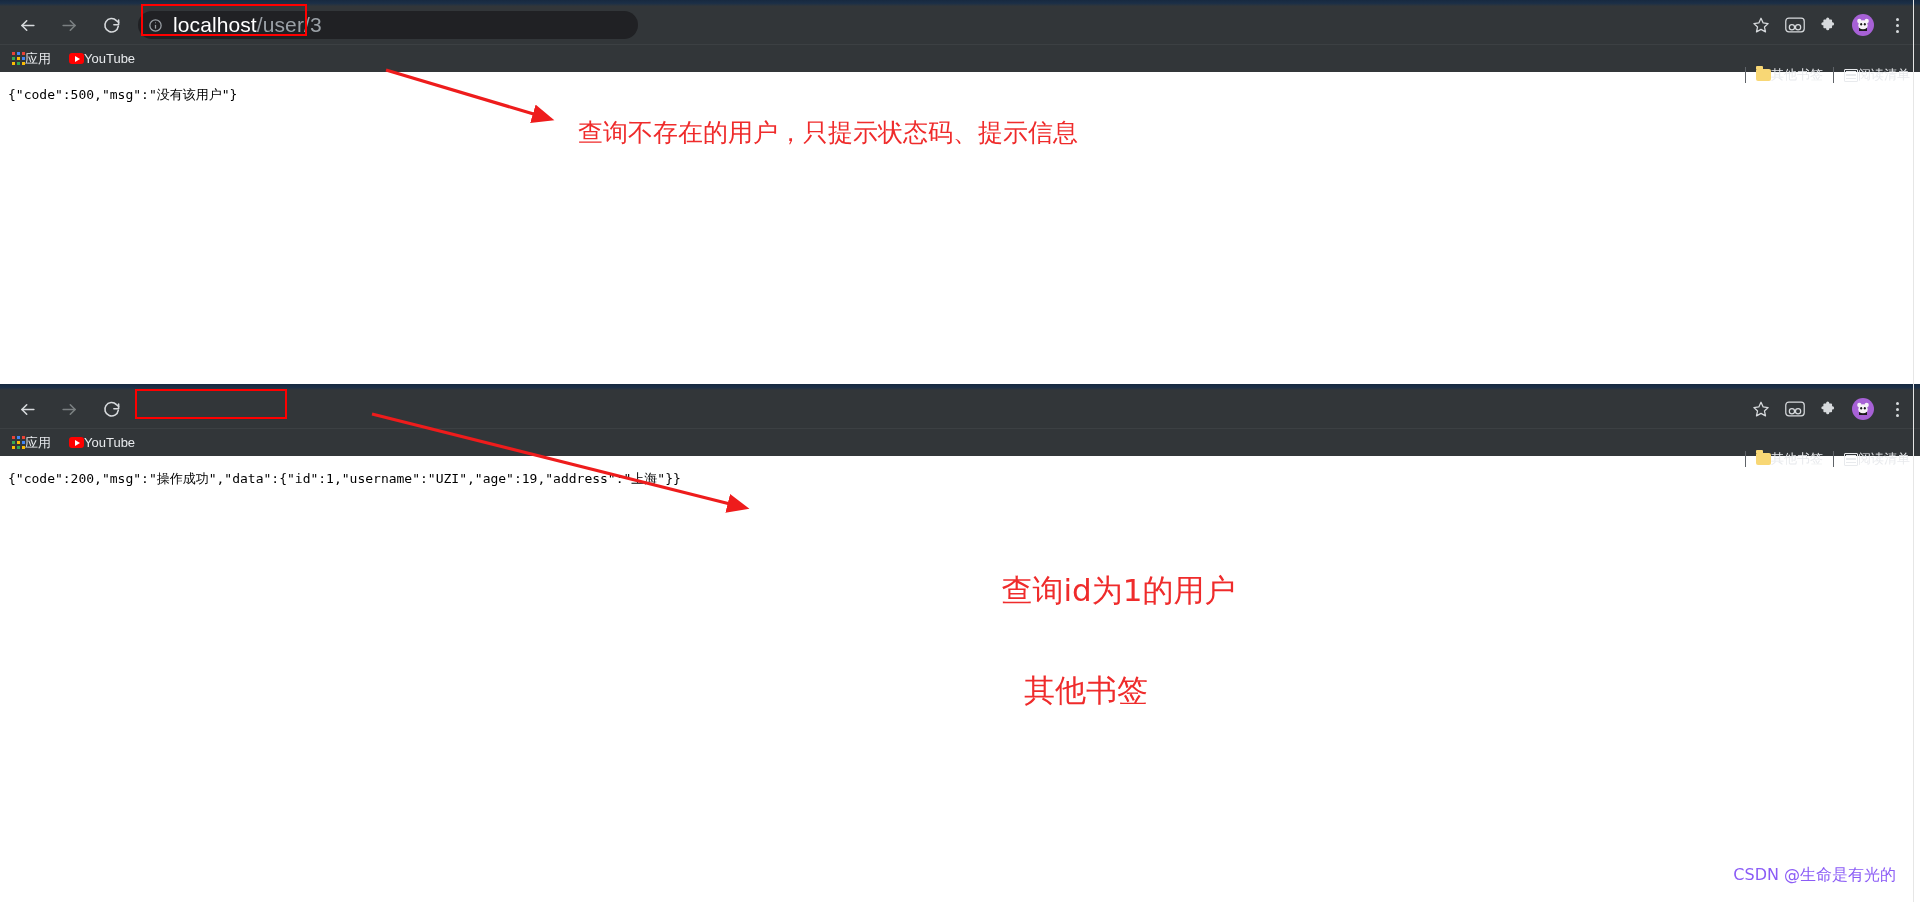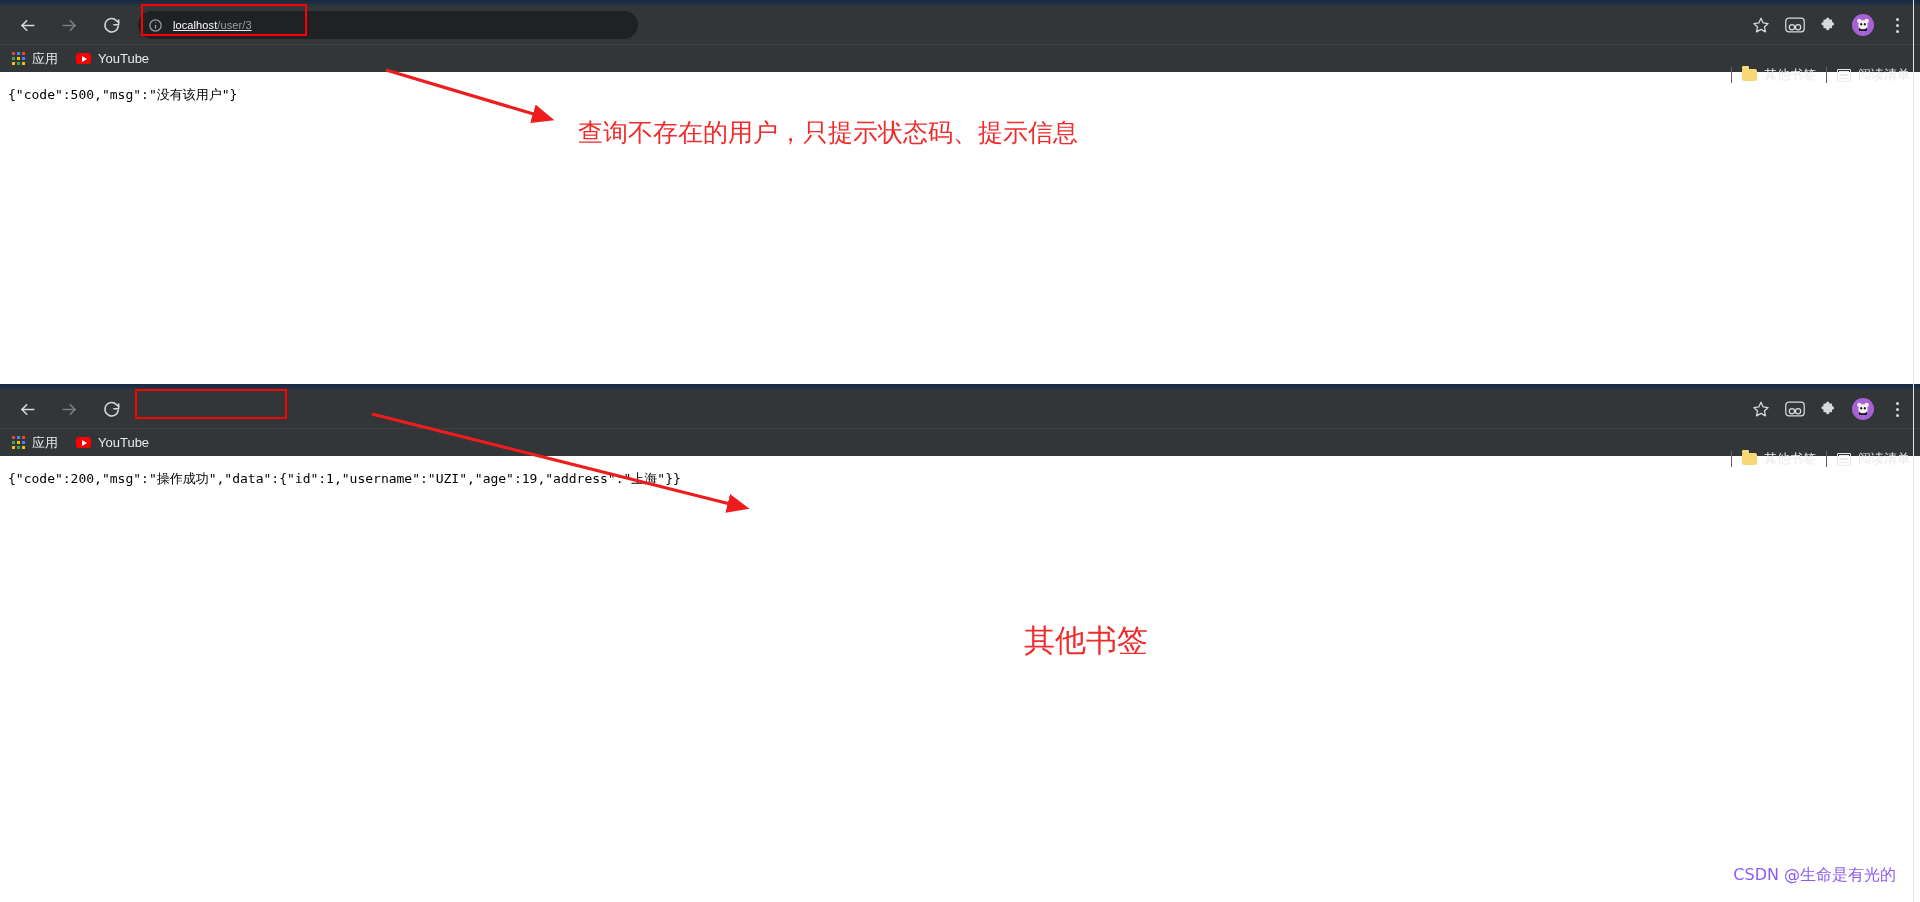--- a/index.html
+++ b/index.html
@@ -39,23 +39,22 @@
     margin-left:10px;
     height:28px;
     background:#202124;
     border-radius:14px;
     display:flex; align-items:center;
     padding:0 14px 0 10px;
     min-width:500px;
   }
   .omnibox .info-icon { margin-right:10px; color:#9aa0a6; display:flex; }
   .url-text {
-    font-size:11px; color:#e8eaed; white-space:nowrap;
+    font-size:21px; color:#e8eaed; white-space:nowrap;
     letter-spacing:.1px;
-    text-decoration:underline;
   }
   .url-text .host { color:#ffffff; }
   .url-text .path { color:#9aa0a6; }
 
   .toolbar-right {
     position:absolute; right:8px; top:0; height:38px;
     display:flex; align-items:center; gap:4px;
   }
   .ticon {
     width:30px; height:30px; display:flex; align-items:center; justify-content:center;
@@ -72,21 +71,21 @@
 
   
   .bookmarks {
     height:28px; width:100%;
     background:#323639;
     display:flex; align-items:center;
     padding-left:12px;
     position:relative;
     border-top:1px solid #3c4043;
   }
-  .bm-item { display:flex; align-items:center; gap:7px; margin-right:18px; color:#e8eaed; font-size:13px; }
+  .bm-item { display:flex; align-items:center; margin-right:18px; color:#e8eaed; font-size:13px; }
   .apps-grid { display:grid; grid-template-columns:repeat(3,3px); grid-template-rows:repeat(3,3px); gap:2px; }
   .apps-grid i { display:block; width:3px; height:3px; }
   .yt-icon {
     width:15px; height:11px; background:#ff0000; border-radius:3px;
     display:flex; align-items:center; justify-content:center;
   }
   .yt-icon b { display:block; width:0;height:0;border-left:5px solid #fff;border-top:3px solid transparent;border-bottom:3px solid transparent; margin-left:1px;}
   .bookmarks-right {
     position:absolute; right:10px; top:16px; height:28px;
     display:flex; align-items:center; gap:10px;
@@ -380,20 +379,21 @@
         <path d="M0,0 L7,3 L0,6 z" fill="#ee1c1c"></path>
       </marker>
     </defs>
     <line x1="386" y1="70" x2="547" y2="118" stroke="#ee1c1c" stroke-width="3.2" marker-end="url(#ah)"></line>
     <line x1="372" y1="414" x2="742" y2="507" stroke="#ee1c1c" stroke-width="3.2" marker-end="url(#ah)"></line>
   </svg>
 
   <div class="annot annot-1">查询不存在的用户，只提示状态码、提示信息</div>
 
   <div class="annot annot-2">
+    <span class="l1">查询id为1的用户</span>
     <span class="l3">其他书签</span>
     
   </div>
 
   <div class="right-rule"></div>
   <div class="watermark">CSDN @生命是有光的</div>
 
 </div>
 
 </body></html>

